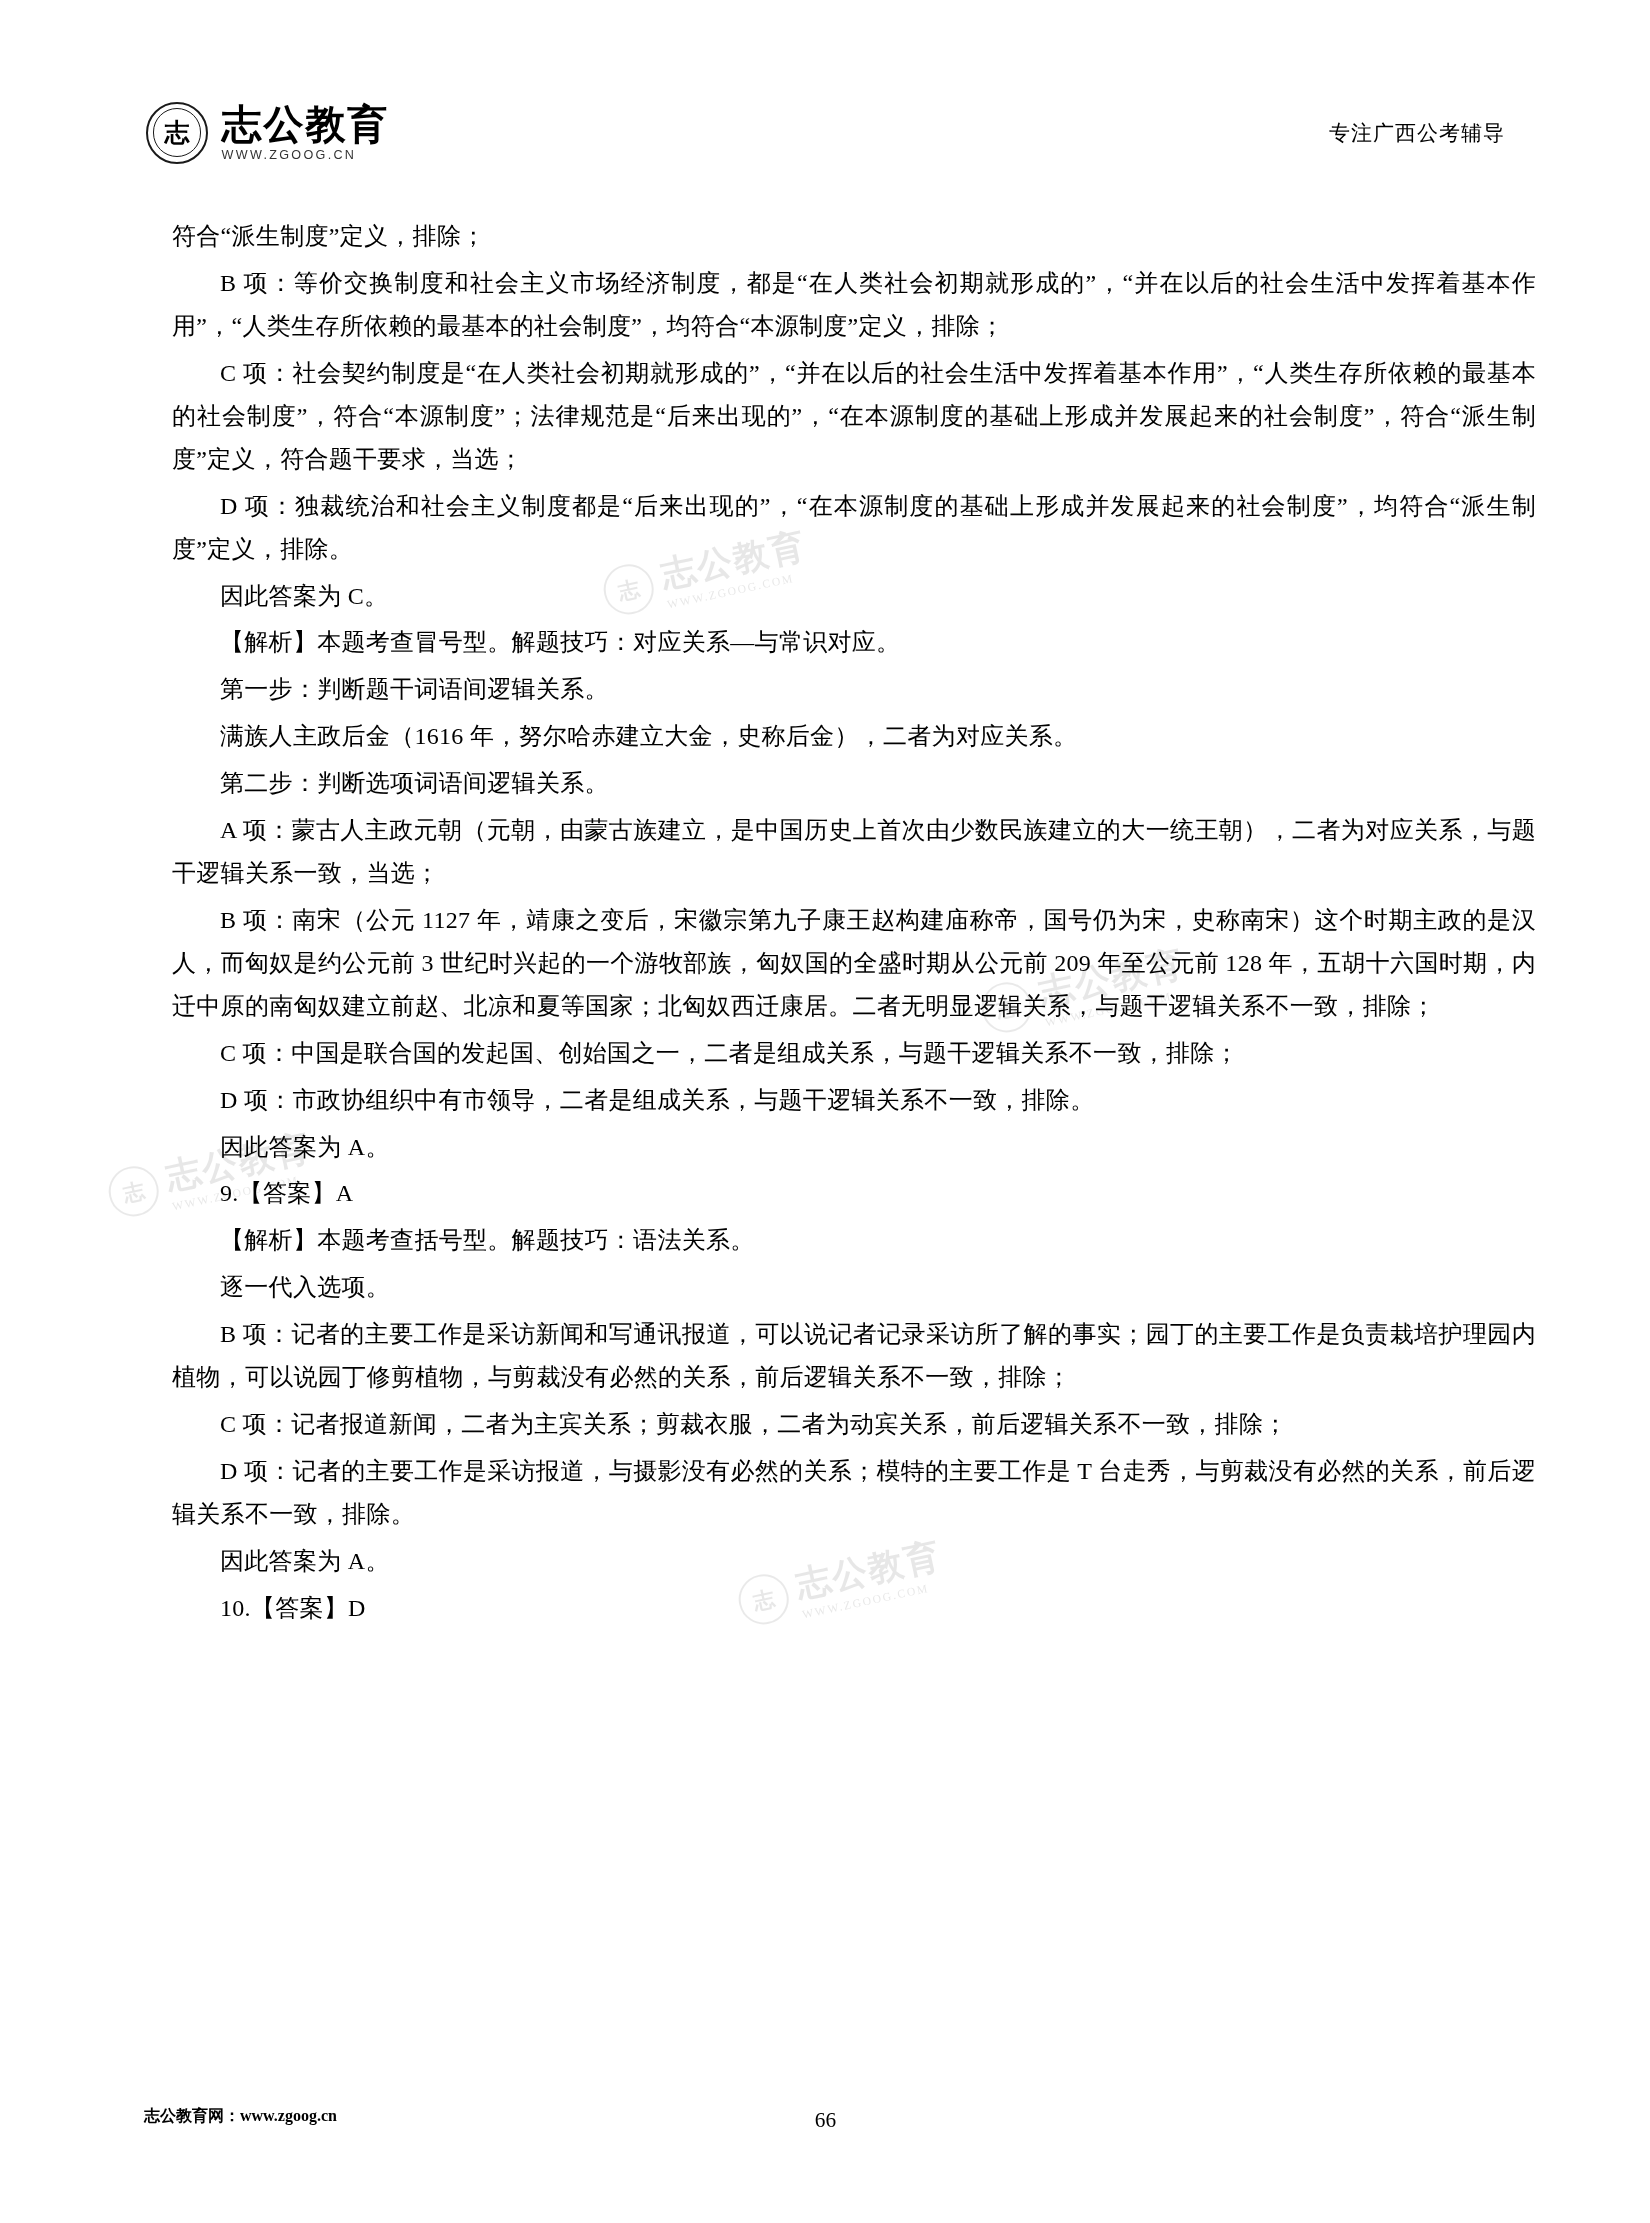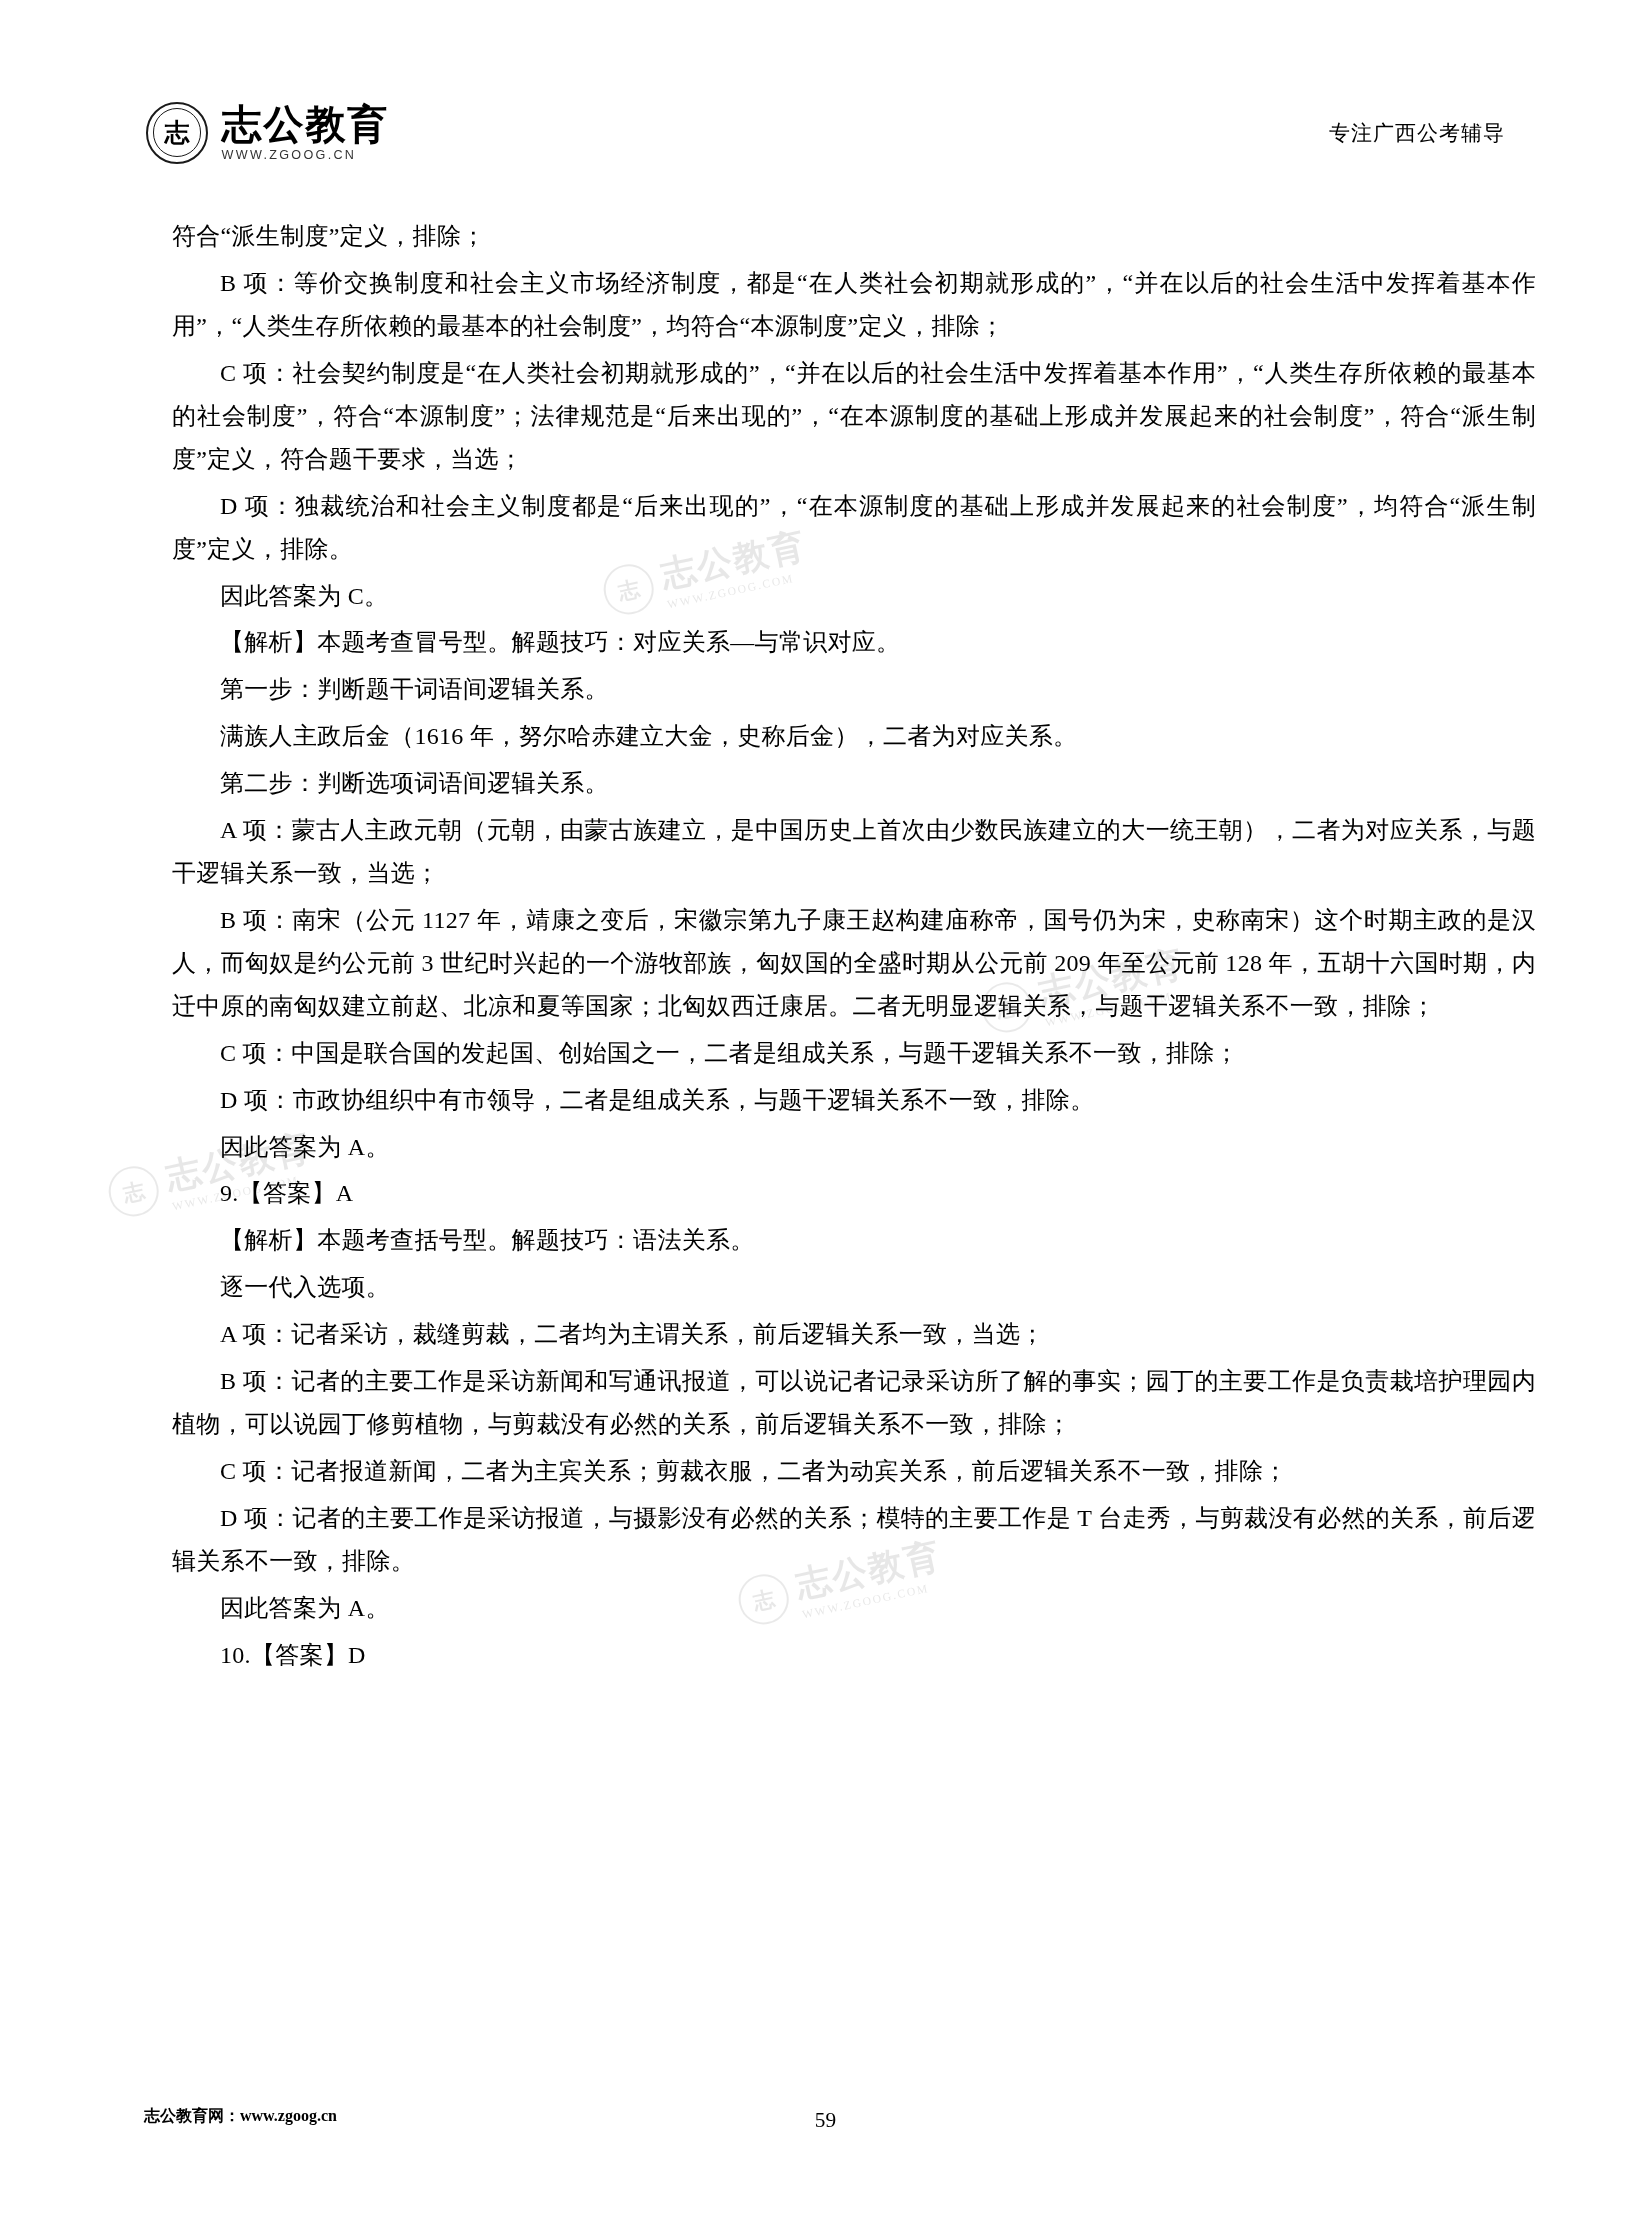--- a/index.html
+++ b/index.html
@@ -234,29 +234,28 @@
     <p class="para indent">满族人主政后金（1616 年，努尔哈赤建立大金，史称后金），二者为对应关系。</p>
     <p class="para indent">第二步：判断选项词语间逻辑关系。</p>
     <p class="para indent">A 项：蒙古人主政元朝（元朝，由蒙古族建立，是中国历史上首次由少数民族建立的大一统王朝），二者为对应关系，与题干逻辑关系一致，当选；</p>
     <p class="para indent">B 项：南宋（公元 1127 年，靖康之变后，宋徽宗第九子康王赵构建庙称帝，国号仍为宋，史称南宋）这个时期主政的是汉人，而匈奴是约公元前 3 世纪时兴起的一个游牧部族，匈奴国的全盛时期从公元前 209 年至公元前 128 年，五胡十六国时期，内迁中原的南匈奴建立前赵、北凉和夏等国家；北匈奴西迁康居。二者无明显逻辑关系，与题干逻辑关系不一致，排除；</p>
     <p class="para indent">C 项：中国是联合国的发起国、创始国之一，二者是组成关系，与题干逻辑关系不一致，排除；</p>
     <p class="para indent">D 项：市政协组织中有市领导，二者是组成关系，与题干逻辑关系不一致，排除。</p>
     <p class="para indent">因此答案为 A。</p>
     <p class="para indent">9.【答案】A</p>
     <p class="para indent">【解析】本题考查括号型。解题技巧：语法关系。</p>
     <p class="para indent">逐一代入选项。</p>
-    <p class="para indent">A 项：记者采访，裁缝剪裁，二者均为主谓关系，前后逻辑关系一致，当选；</p>
     <p class="para indent">B 项：记者的主要工作是采访新闻和写通讯报道，可以说记者记录采访所了解的事实；园丁的主要工作是负责栽培护理园内植物，可以说园丁修剪植物，与剪裁没有必然的关系，前后逻辑关系不一致，排除；</p>
     <p class="para indent">C 项：记者报道新闻，二者为主宾关系；剪裁衣服，二者为动宾关系，前后逻辑关系不一致，排除；</p>
     <p class="para indent">D 项：记者的主要工作是采访报道，与摄影没有必然的关系；模特的主要工作是 T 台走秀，与剪裁没有必然的关系，前后逻辑关系不一致，排除。</p>
     <p class="para indent">因此答案为 A。</p>
     <p class="para indent">10.【答案】D</p>
   </div>
 
   <div class="footer">
     <div class="footer-left">
       <span>志公教育网：</span><span class="url">www.zgoog.cn</span>
     </div>
-    <div class="footer-page">59</div>
+    <div class="footer-page">66</div>
   </div>
 
 </div>
 
 
 </body></html>

